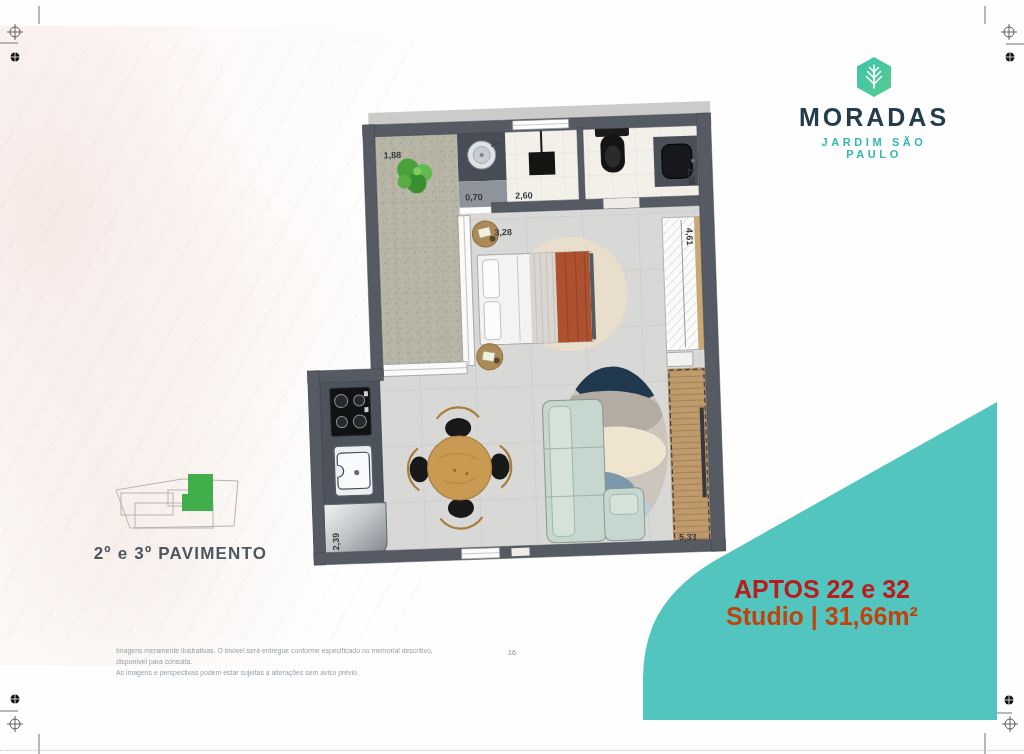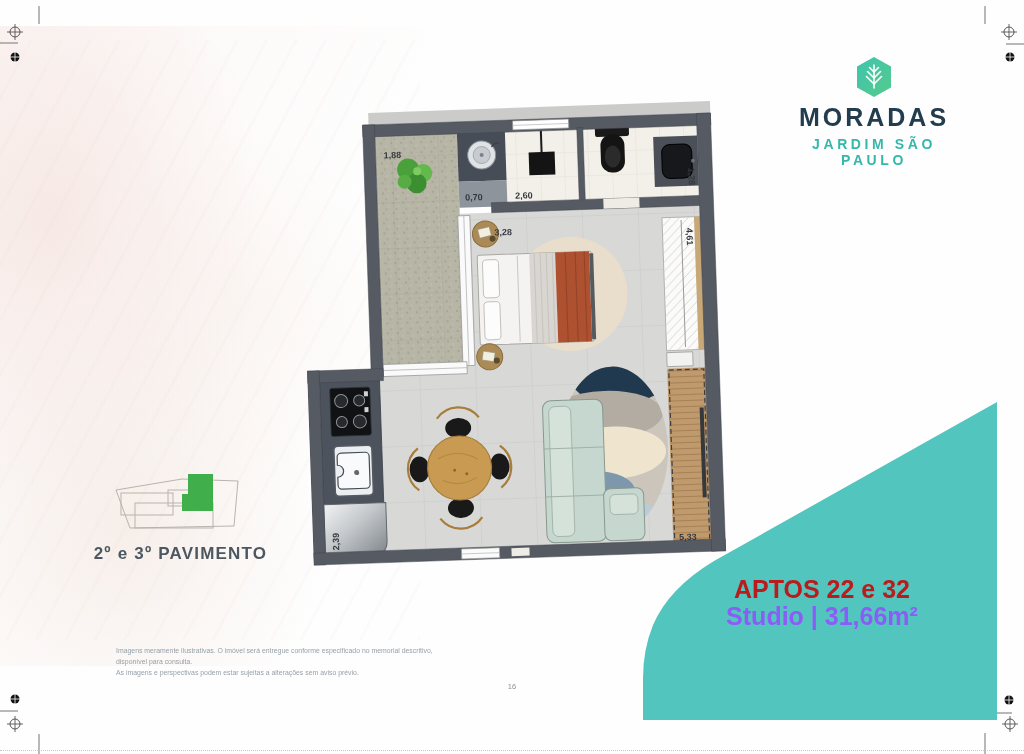--- a/index.html
+++ b/index.html
@@ -14,40 +14,40 @@
       linear-gradient(115deg, rgba(246,230,224,.32) 0%, rgba(255,255,255,0) 62%);}
   .streaks{position:absolute;left:0;top:40px;width:420px;height:600px;pointer-events:none;opacity:.25;
     background:repeating-linear-gradient(118deg, rgba(222,196,188,.25) 0 3px, transparent 3px 26px);}
   .cropmark{position:absolute;}
   .dotline{position:absolute;left:0;right:0;top:750px;border-top:1px dotted #c9c9c9;}
 
   
   .logo{position:absolute;left:798px;top:55px;width:152px;text-align:center;}
   .logo .hex{display:block;margin:0 auto 4px auto;}
   .brand{font-size:25px;font-weight:bold;letter-spacing:3px;color:#233c4e;}
-  .brand-sub{margin-top:4px;font-size:14px;font-weight:bold;letter-spacing:3.6px;color:#35b8ac;}
+  .brand-sub{margin-top:4px;font-size:11px;font-weight:bold;letter-spacing:3.6px;color:#35b8ac;}
 
   
   .plan{position:absolute;left:306px;top:106px;transform:rotate(-2deg);transform-origin:50% 50%;}
   .dim{font-size:9px;font-weight:bold;fill:#33383e;}
 
   
   .keyplan{position:absolute;left:112px;top:464px;}
   .keyplan-label{position:absolute;left:88px;top:544px;width:185px;text-align:center;
     font-size:17px;font-weight:bold;letter-spacing:1.2px;color:#4d5761;}
 
   
   .teal-shape{position:absolute;left:0;top:0;pointer-events:none;}
   .unit-text{position:absolute;left:672px;top:576px;width:300px;text-align:center;line-height:1.08;}
   .unit-title{font-size:25px;font-weight:bold;color:#b91c1c;}
-  .unit-sub{font-size:25px;font-weight:bold;color:#8b5cf6;}
+  .unit-sub{font-size:25px;font-weight:bold;color:#c2410c;}
 
   .disclaimer{position:absolute;left:116px;top:645px;width:345px;
     font-size:6.9px;color:#96a0a9;line-height:1.6;}
-  .pagenum{position:absolute;left:472px;top:682px;width:80px;text-align:center;
+  .pagenum{position:absolute;left:472px;top:648px;width:80px;text-align:center;
     font-size:7.5px;color:#8a9198;}
 </style>
 </head>
 <body>
 
 <div class="page">
 
   <div class="marble"></div>
   <div class="streaks"></div>
 

